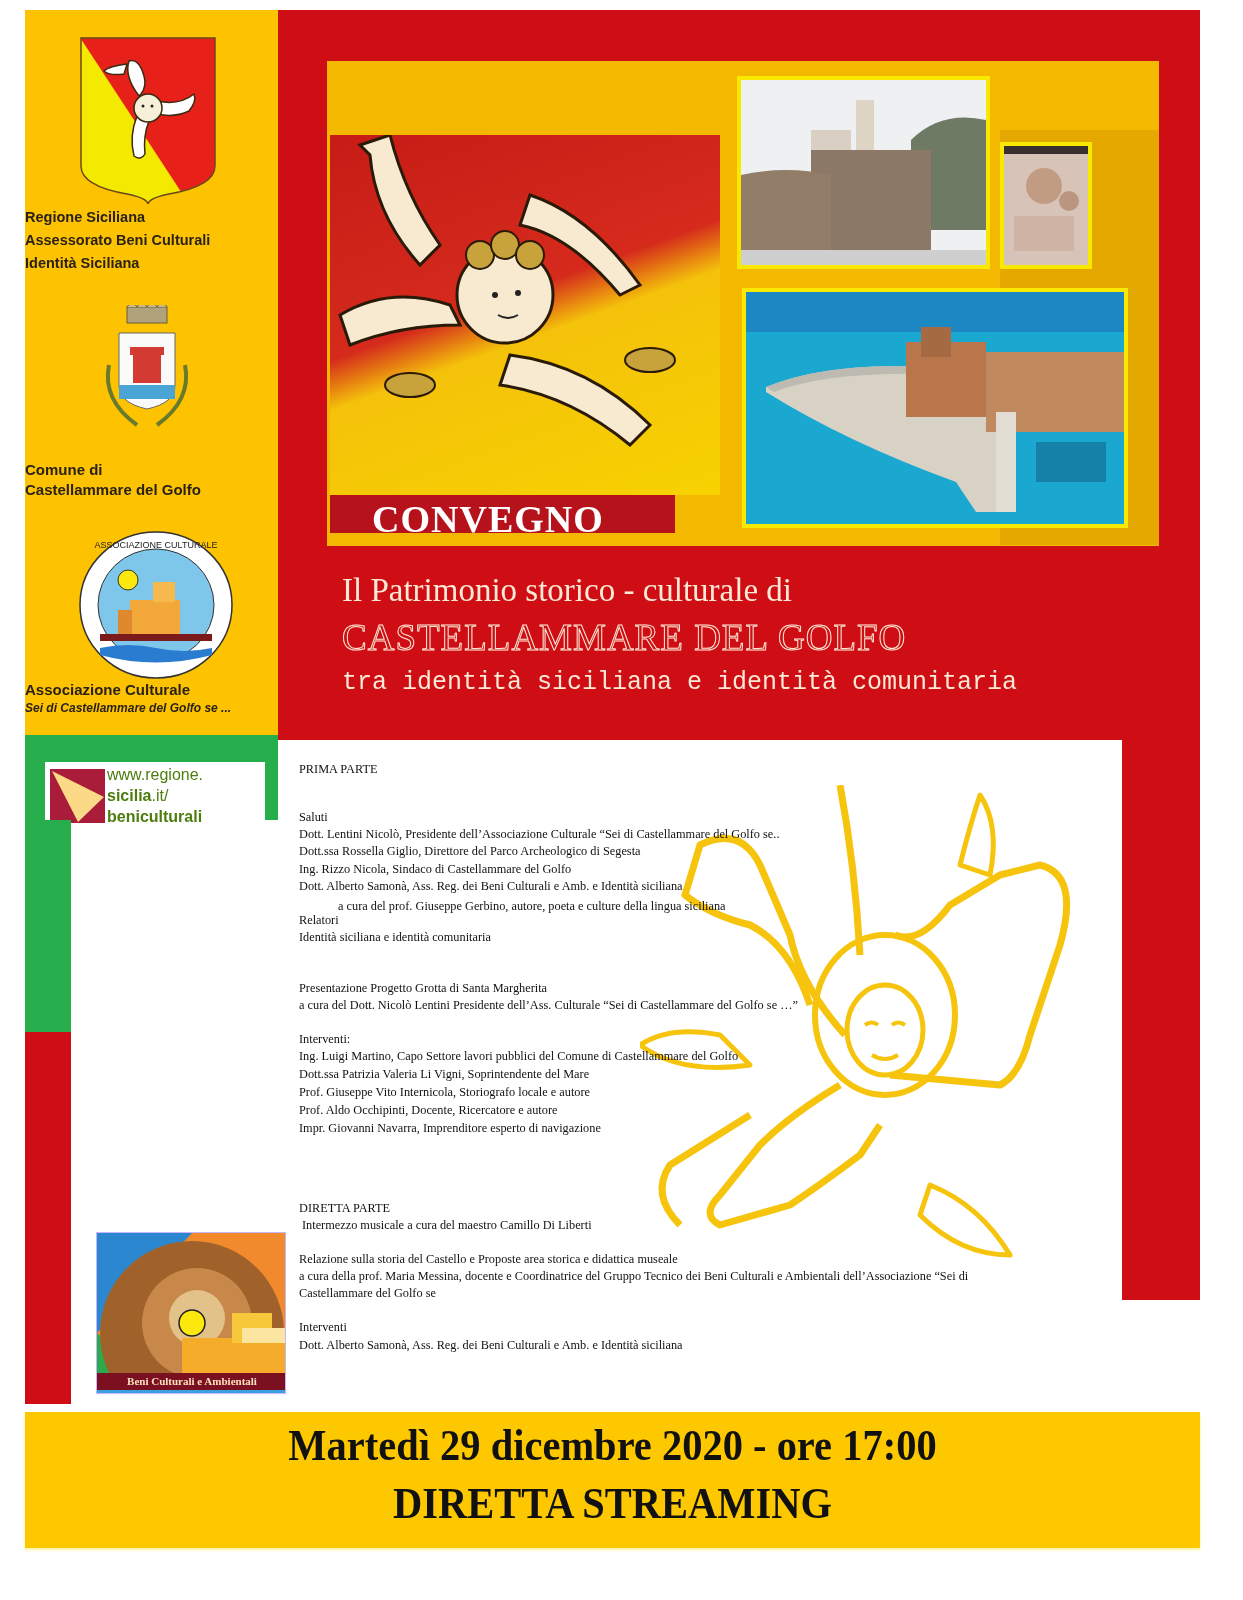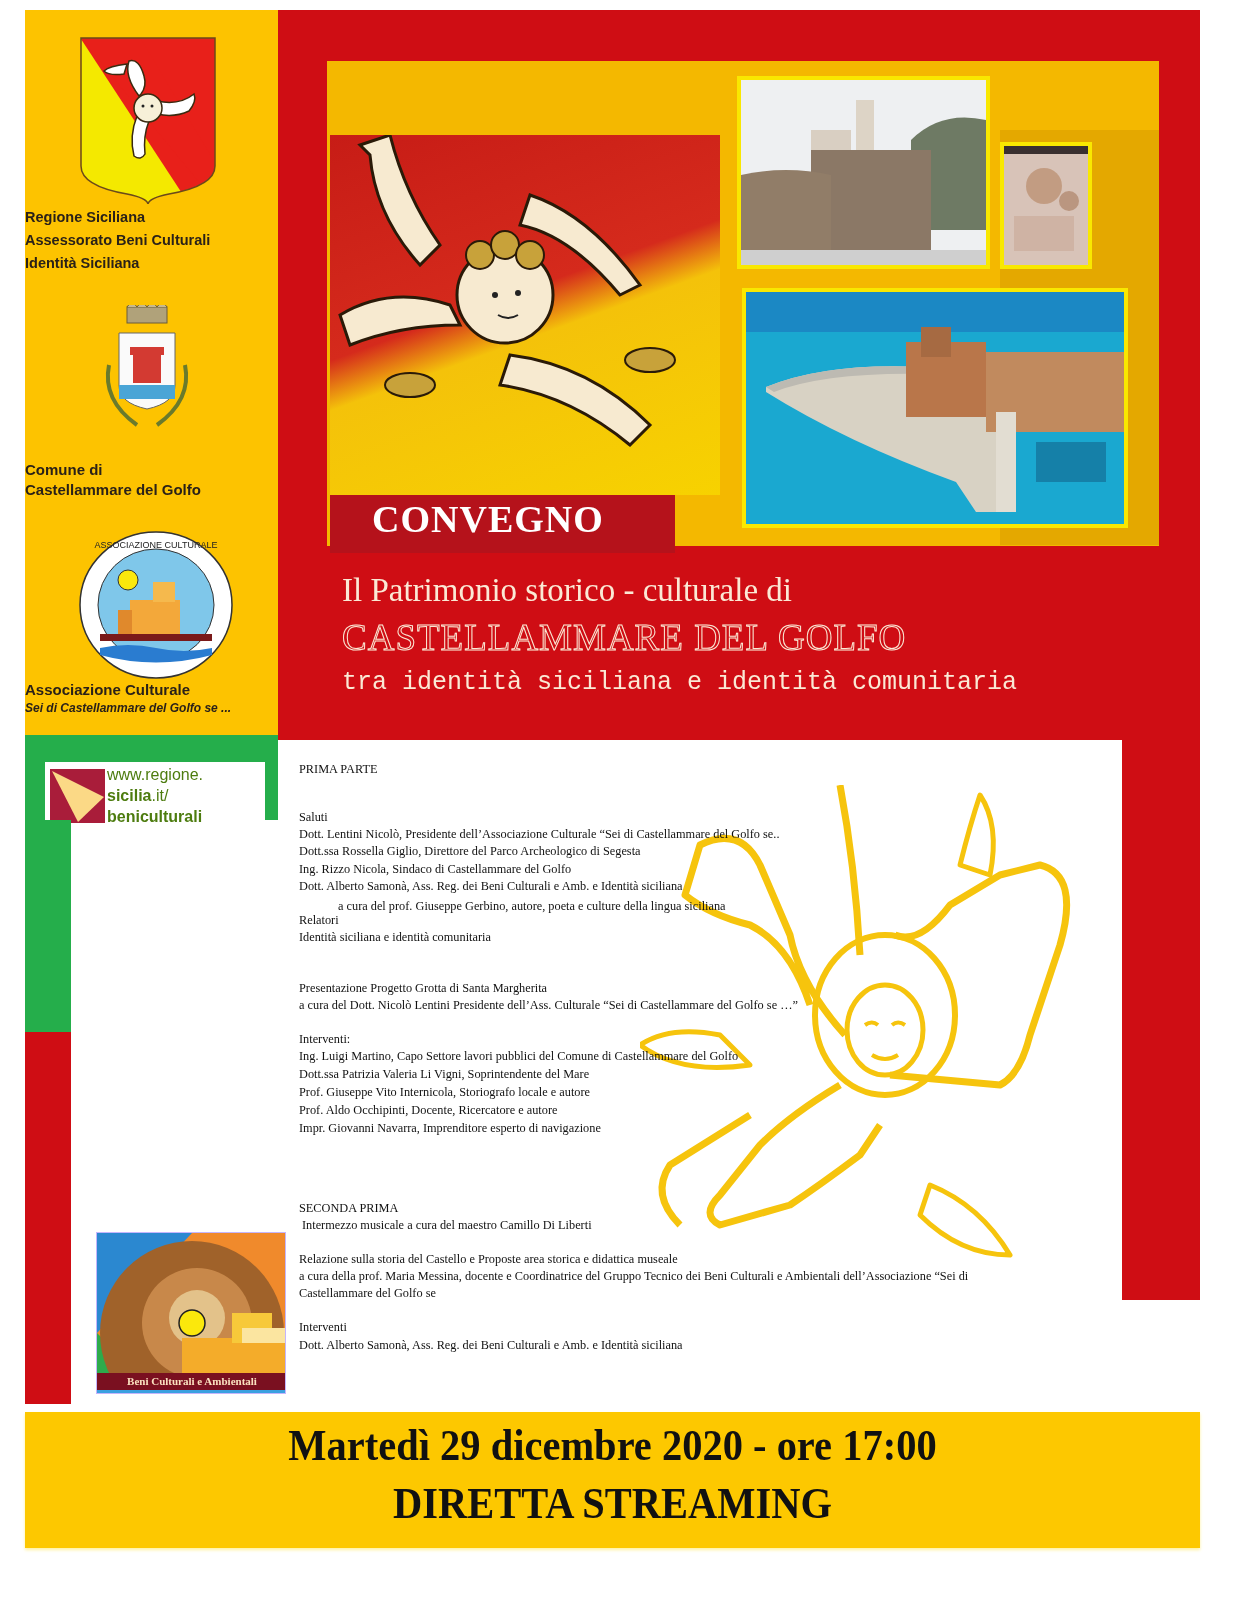--- a/index.html
+++ b/index.html
@@ -14,21 +14,21 @@
 
   .org-text { font-family:"Liberation Sans", sans-serif; font-weight:bold; color:#2a2118; text-align:left; font-size:14.5px; line-height:23px; }
 
   
   .main-red { left:278px; top:10px; width:922px; height:730px; background:#cf0d14; }
   .right-red { left:1122px; top:740px; width:78px; height:560px; background:#cf0d14; }
   .hero { left:327px; top:61px; width:832px; height:485px; background:#f4b800; }
 
   
   .flag { left:330px; top:135px; width:390px; height:360px; overflow:hidden; background:linear-gradient(160deg,#c71c16 0%, #d52a1c 45%, #f4c20a 55%, #f7d200 100%); }
-  .convegno-bar { left:330px; top:495px; width:345px; height:58px; background:#b5121b; }
+  .convegno-bar { left:330px; top:495px; width:345px; height:38px; background:#b5121b; }
   .convegno-bar .t { position:absolute; left:42px; top:2px; font-family:"Liberation Serif", serif; color:#fff; font-size:38px; font-weight:bold; letter-spacing:1px; }
 
   .photo-frame { background:#f9e800; padding:4px; }
   .castle-photo { left:737px; top:76px; width:253px; height:193px; }
   .fresco-photo { left:1000px; top:142px; width:92px; height:127px; }
   .harbor-photo { left:742px; top:288px; width:386px; height:240px; }
 
   .title1 { left:342px; top:572px; color:#fbe9d5; font-size:33px; font-family:"Liberation Serif", serif; }
   .title2 { left:342px; top:616px; color:#cf0d14; font-size:37px; font-family:"Liberation Serif", serif; -webkit-text-stroke:1px #fbe9d5; letter-spacing:1px; }
   .title3 { left:342px; top:668px; color:#fbe9d5; font-size:25px; font-family:Liberation Mono, monospace; }
@@ -230,21 +230,21 @@
 <div class="abs prog" style="top:980px;">Presentazione Progetto Grotta di Santa Margherita</div>
 <div class="abs prog" style="top:997px;">a cura del Dott. Nicolò Lentini Presidente dell’Ass. Culturale “Sei di Castellammare del Golfo se …”</div>
 
 <div class="abs prog" style="top:1031px;">Interventi:</div>
 <div class="abs prog" style="top:1048px;">Ing. Luigi Martino, Capo Settore lavori pubblici del Comune di Castellammare del Golfo</div>
 <div class="abs prog" style="top:1066px;">Dott.ssa Patrizia Valeria Li Vigni, Soprintendente del Mare</div>
 <div class="abs prog" style="top:1084px;">Prof. Giuseppe Vito Internicola, Storiografo locale e autore</div>
 <div class="abs prog" style="top:1102px;">Prof. Aldo Occhipinti, Docente, Ricercatore e autore</div>
 <div class="abs prog" style="top:1120px;">Impr.  Giovanni Navarra, Imprenditore esperto di navigazione</div>
 
-<div class="abs prog" style="top:1200px;">SECONDA PRIMA</div>
+<div class="abs prog" style="top:1200px;">DIRETTA PARTE</div>
 <div class="abs prog" style="top:1217px;left:302px;">Intermezzo musicale a cura del maestro Camillo Di Liberti</div>
 <div class="abs prog" style="top:1251px;">Relazione sulla storia del Castello e Proposte  area storica e didattica museale</div>
 <div class="abs prog" style="top:1268px;">a cura della prof. Maria Messina, docente e Coordinatrice del Gruppo Tecnico dei Beni Culturali e Ambientali dell’Associazione “Sei di</div>
 <div class="abs prog" style="top:1285px;">Castellammare del Golfo se</div>
 <div class="abs prog" style="top:1319px;">Interventi</div>
 <div class="abs prog" style="top:1337px;">Dott. Alberto Samonà, Ass. Reg. dei Beni Culturali e Amb. e Identità siciliana</div>
 
 <div class="abs" style="left:96px;top:1232px;width:190px;height:162px;background:#1b7fc0;border:1px solid #c4b5fd;overflow:hidden;">
   <svg width="190" height="140" viewBox="0 0 190 140">
     <rect width="190" height="140" fill="#f08a2c"></rect>

